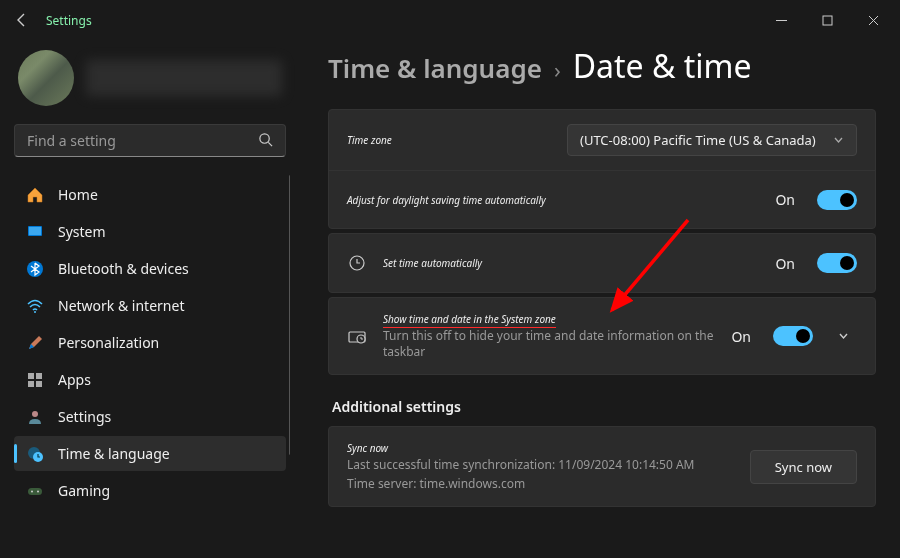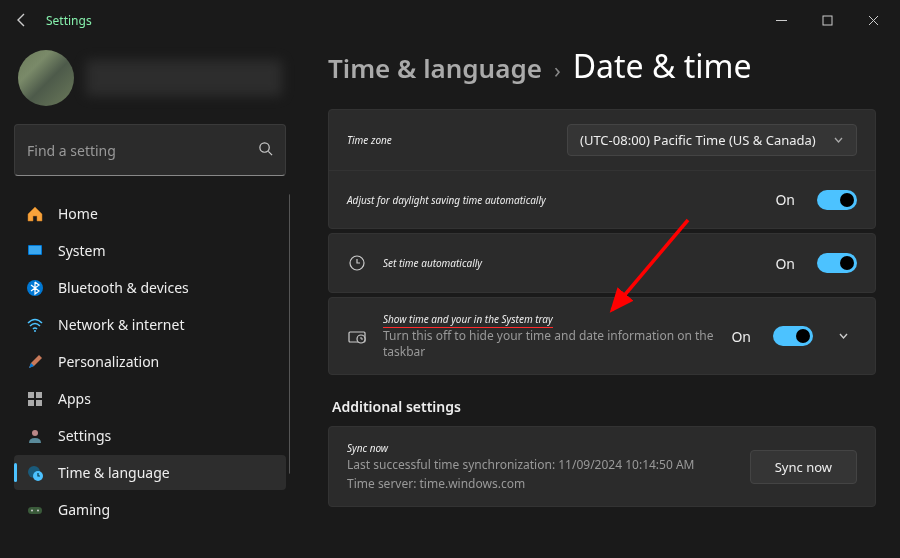--- a/index.html
+++ b/index.html
@@ -7,21 +7,21 @@
   .titlebar { display:flex; align-items:center; height:40px; padding:0 4px; }
   .back-btn { width:36px; height:36px; display:flex; align-items:center; justify-content:center; color:#ccc; cursor:pointer; border-radius:4px; }
   .titlebar-title { font-size:12px; color:#86efac; margin-left:6px; }
   .win-controls { margin-left:auto; display:flex; }
   .win-btn { width:46px; height:30px; display:flex; align-items:center; justify-content:center; color:#ccc; cursor:pointer; }
   .app { display:flex; height:calc(100% - 40px); }
   .sidebar { width:300px; padding:0 10px 10px 10px; display:flex; flex-direction:column; overflow:hidden; }
   .profile { display:flex; align-items:center; gap:12px; padding:10px 8px 18px 8px; }
   .avatar { width:56px; height:56px; border-radius:50%; background:linear-gradient(135deg,#6b7a5a 0%,#7a8a69 30%,#4d5a4a 55%,#6b7a5a 100%); flex-shrink:0; }
   .profile-text { flex:1; height:36px; background:#3a3a3a; border-radius:4px; filter:blur(6px); opacity:.6; }
-  .search-box { background:#2b2b2b; border:1px solid #3a3a3a; border-bottom:1px solid #888; border-radius:4px; height:52px; display:flex; align-items:center; padding:0 12px; margin:0 4px 18px 4px; }
+  .search-box { background:#2b2b2b; border:1px solid #3a3a3a; border-bottom:1px solid #888; border-radius:4px; height:33px; display:flex; align-items:center; padding:0 12px; margin:0 4px 18px 4px; }
   .search-box input { flex:1; background:transparent; border:none; color:#ccc; font-size:14px; outline:none; }
   .search-box input::placeholder { color:#999; }
   .search-icon { color:#ccc; }
   .nav { flex:1; overflow:hidden; position:relative; }
   .nav-scroll { height:100%; overflow:hidden; }
   .nav-item { display:flex; align-items:center; gap:14px; padding:8px 12px; border-radius:4px; cursor:pointer; position:relative; margin:2px 4px; font-size:14px; color:#eee; }
   .nav-item.active { background:#2d2d2d; }
   .nav-item.active::before { content:""; position:absolute; left:0; top:8px; bottom:8px; width:3px; background:#4cc2ff; border-radius:3px; }
   .nav-icon { width:18px; height:18px; display:flex; align-items:center; justify-content:center; }
   .scrollbar-track { position:absolute; right:-2px; top:0; bottom:0; width:3px; background:transparent; }
@@ -236,21 +236,21 @@
     <div class="card">
       <div class="row">
         <div class="row-icon">
             <svg width="20" height="20" viewBox="0 0 20 20">
               <rect x="2" y="6" width="16" height="10" rx="1" fill="none" stroke="currentColor" stroke-width="1.2"></rect>
               <circle cx="14" cy="13" r="4" fill="#2b2b2b" stroke="currentColor" stroke-width="1.2"></circle>
               <path d="M14 11 V13 H16" stroke="currentColor" stroke-width="1" fill="none"></path>
             </svg>
           </div>
         <div class="row-body">
-          <div class="row-title"><span class="underline-red">Show time and your in the System tray</span></div>
+          <div class="row-title"><span class="underline-red">Show time and date in the System zone</span></div>
           <div class="row-sub">Turn this off to hide your time and date information on the taskbar</div>
         </div>
         <span class="toggle-label">On</span>
         <div class="toggle on"></div>
         <div class="expand"><svg width="13" height="13" viewBox="0 0 13 13">
               <path d="M3 5 L6.5 9 L10 5" fill="none" stroke="currentColor" stroke-width="1.4"></path>
             </svg></div>
       </div>
     </div>
 

